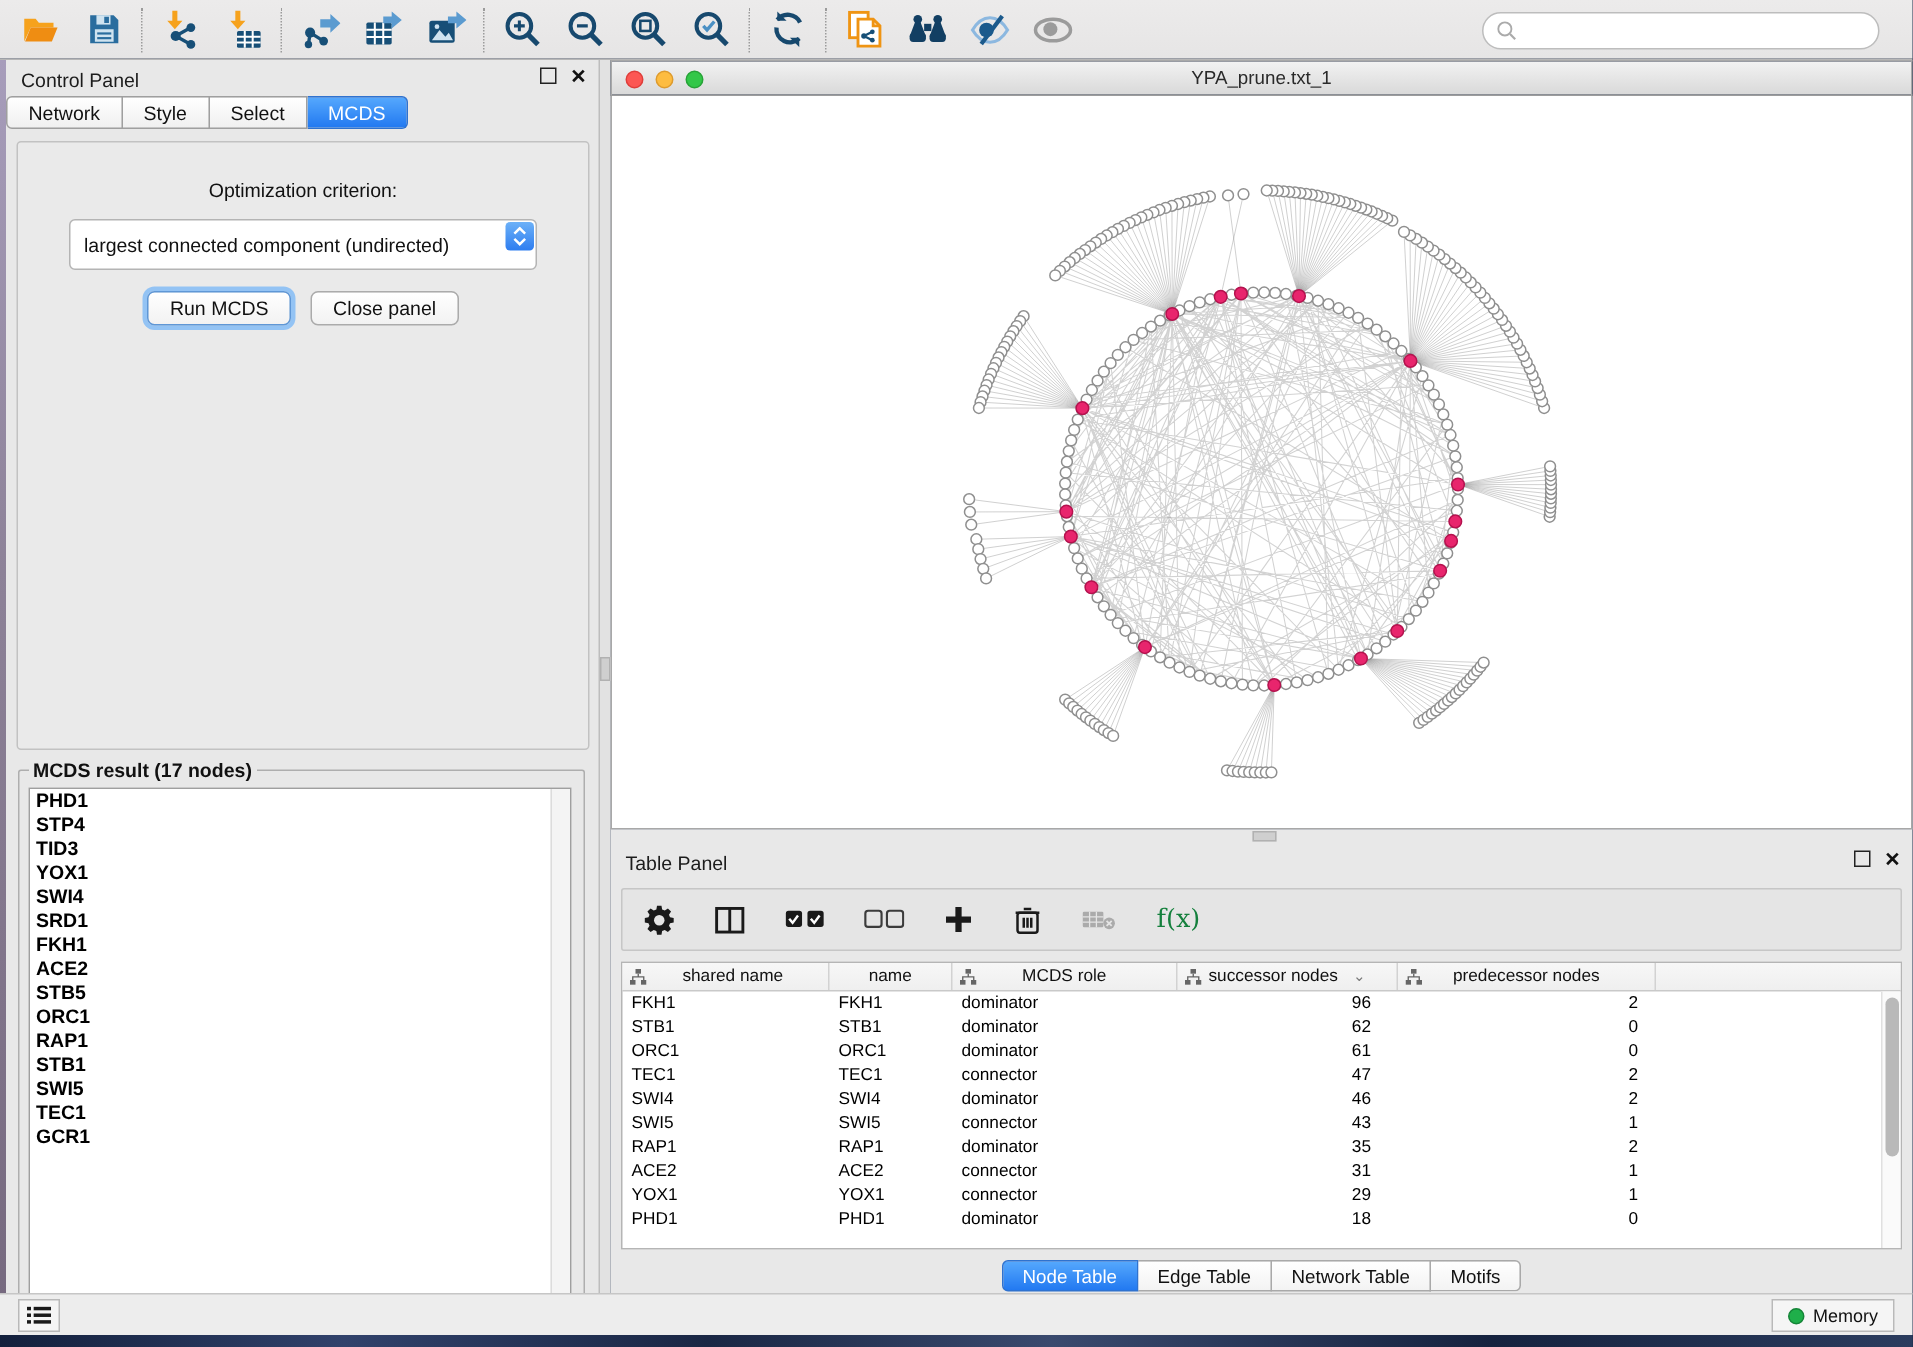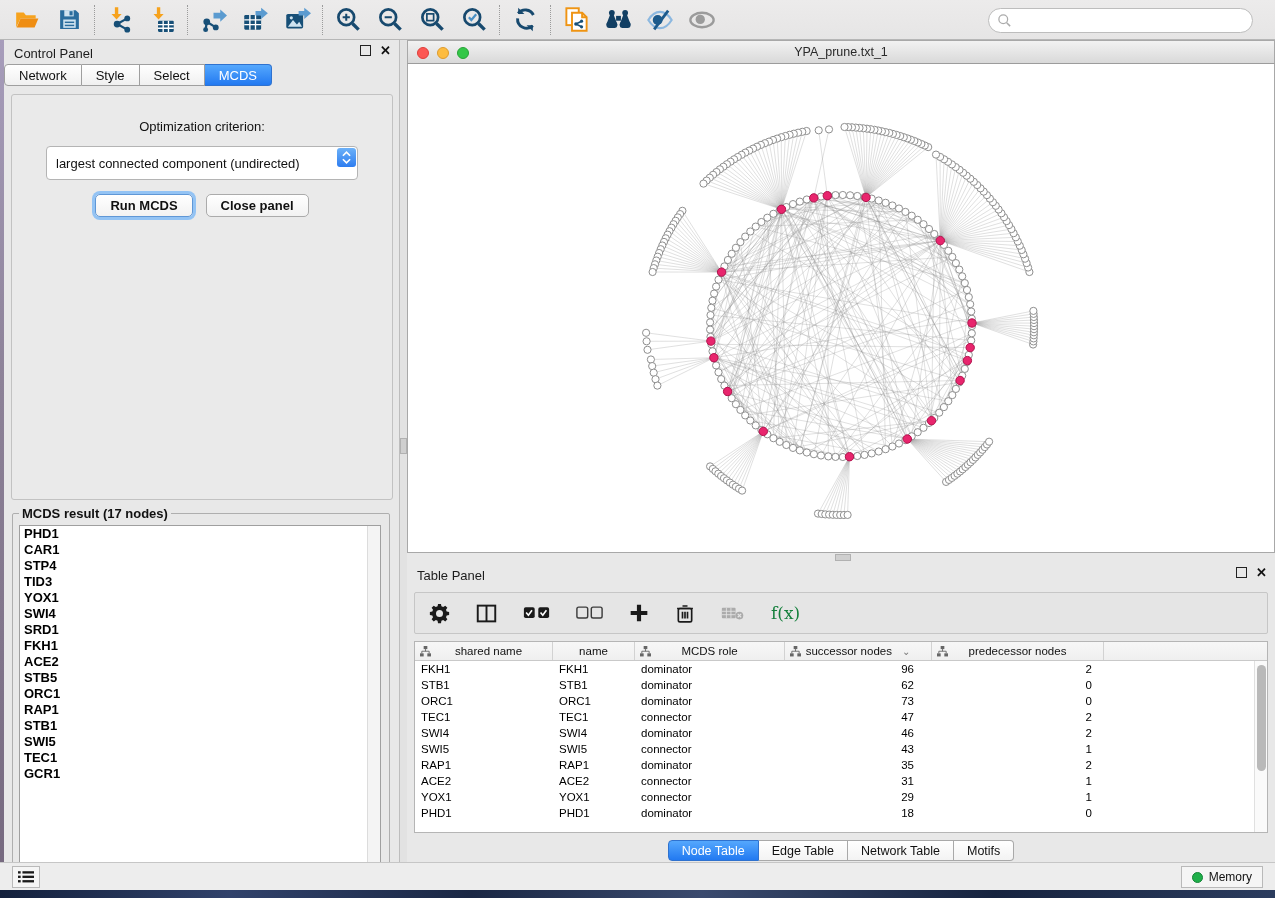--- a/index.html
+++ b/index.html
@@ -45,21 +45,21 @@
   .opt-label { margin-top:24px; text-align:center; font-size:13px; color:#111; }
   .dropdown { position:relative; margin:12px auto 0; width:312px; height:34px; background:#fff;
     border:1px solid #b4b4b4; border-radius:4px; display:flex; align-items:center; padding-left:9px; }
   .dropdown-value { font-size:13px; color:#111; }
   .dd-spin { position:absolute; right:1px; top:1px; width:19px; height:19px; border-radius:3px;
     background:linear-gradient(#6cb1f8,#2e7df0); display:flex; flex-direction:column;
     align-items:center; justify-content:center; gap:1px; }
   .dd-spin svg { display:block; }
   .cp-buttons { margin-top:14px; display:flex; justify-content:center; gap:13px; }
   .btn { height:23px; padding:0 14px; font-size:13px; color:#111; background:linear-gradient(#ffffff,#f2f2f2);
-    border:1px solid #ababab; border-radius:5px; display:flex; align-items:center;font-weight:bold; }
+    border:1px solid #ababab; border-radius:5px; display:flex; align-items:center; }
   .btn.focus { box-shadow:0 0 0 3px #93c3f4; border-color:#5f97d6; }
 
   fieldset.mcds-group { position:absolute; left:8px; top:466px; width:378px; height:372px;
     border:1px solid #aeaeae; border-radius:2px;font-weight:bold; }
   fieldset.mcds-group legend { font-size:13px; color:#111; margin-left:6px; padding:0 3px; }
   .mcds-list { position:absolute; left:6px; top:4px; width:362px; height:352px; background:#fff;
     border:1px solid #9f9f9f; overflow:hidden; }
   .mcds-scroll { position:absolute; right:0; top:0; width:13px; height:100%;
     background:#f4f4f4; border-left:1px solid #dcdcdc; }
   .mcds-item { font-size:13px; color:#000; line-height:16px; padding-left:4px; }
@@ -315,21 +315,20 @@
       </div>
       <div class="cp-buttons">
         <div class="btn focus">Run MCDS</div>
         <div class="btn">Close panel</div>
       </div>
     </div>
     <fieldset class="mcds-group">
       <legend>MCDS result (17 nodes)</legend>
       <div class="mcds-list">
         <div class="mcds-item">PHD1</div>
-        <div class="mcds-item">CAR1</div>
         <div class="mcds-item">STP4</div>
         <div class="mcds-item">TID3</div>
         <div class="mcds-item">YOX1</div>
         <div class="mcds-item">SWI4</div>
         <div class="mcds-item">SRD1</div>
         <div class="mcds-item">FKH1</div>
         <div class="mcds-item">ACE2</div>
         <div class="mcds-item">STB5</div>
         <div class="mcds-item">ORC1</div>
         <div class="mcds-item">RAP1</div>
@@ -778,21 +777,21 @@
             <div class="td" style="width: 138px;">STB1</div>
             <div class="td" style="width: 82px;">STB1</div>
             <div class="td" style="width: 150px;">dominator</div>
             <div class="td num" style="width: 147px; padding-right: 18px;">62</div>
             <div class="td num" style="width: 172px; padding-right: 12px;">0</div>
           </div>
           <div class="tr">
             <div class="td" style="width: 138px;">ORC1</div>
             <div class="td" style="width: 82px;">ORC1</div>
             <div class="td" style="width: 150px;">dominator</div>
-            <div class="td num" style="width: 147px; padding-right: 18px;">73</div>
+            <div class="td num" style="width: 147px; padding-right: 18px;">61</div>
             <div class="td num" style="width: 172px; padding-right: 12px;">0</div>
           </div>
           <div class="tr">
             <div class="td" style="width: 138px;">TEC1</div>
             <div class="td" style="width: 82px;">TEC1</div>
             <div class="td" style="width: 150px;">connector</div>
             <div class="td num" style="width: 147px; padding-right: 18px;">47</div>
             <div class="td num" style="width: 172px; padding-right: 12px;">2</div>
           </div>
           <div class="tr">

